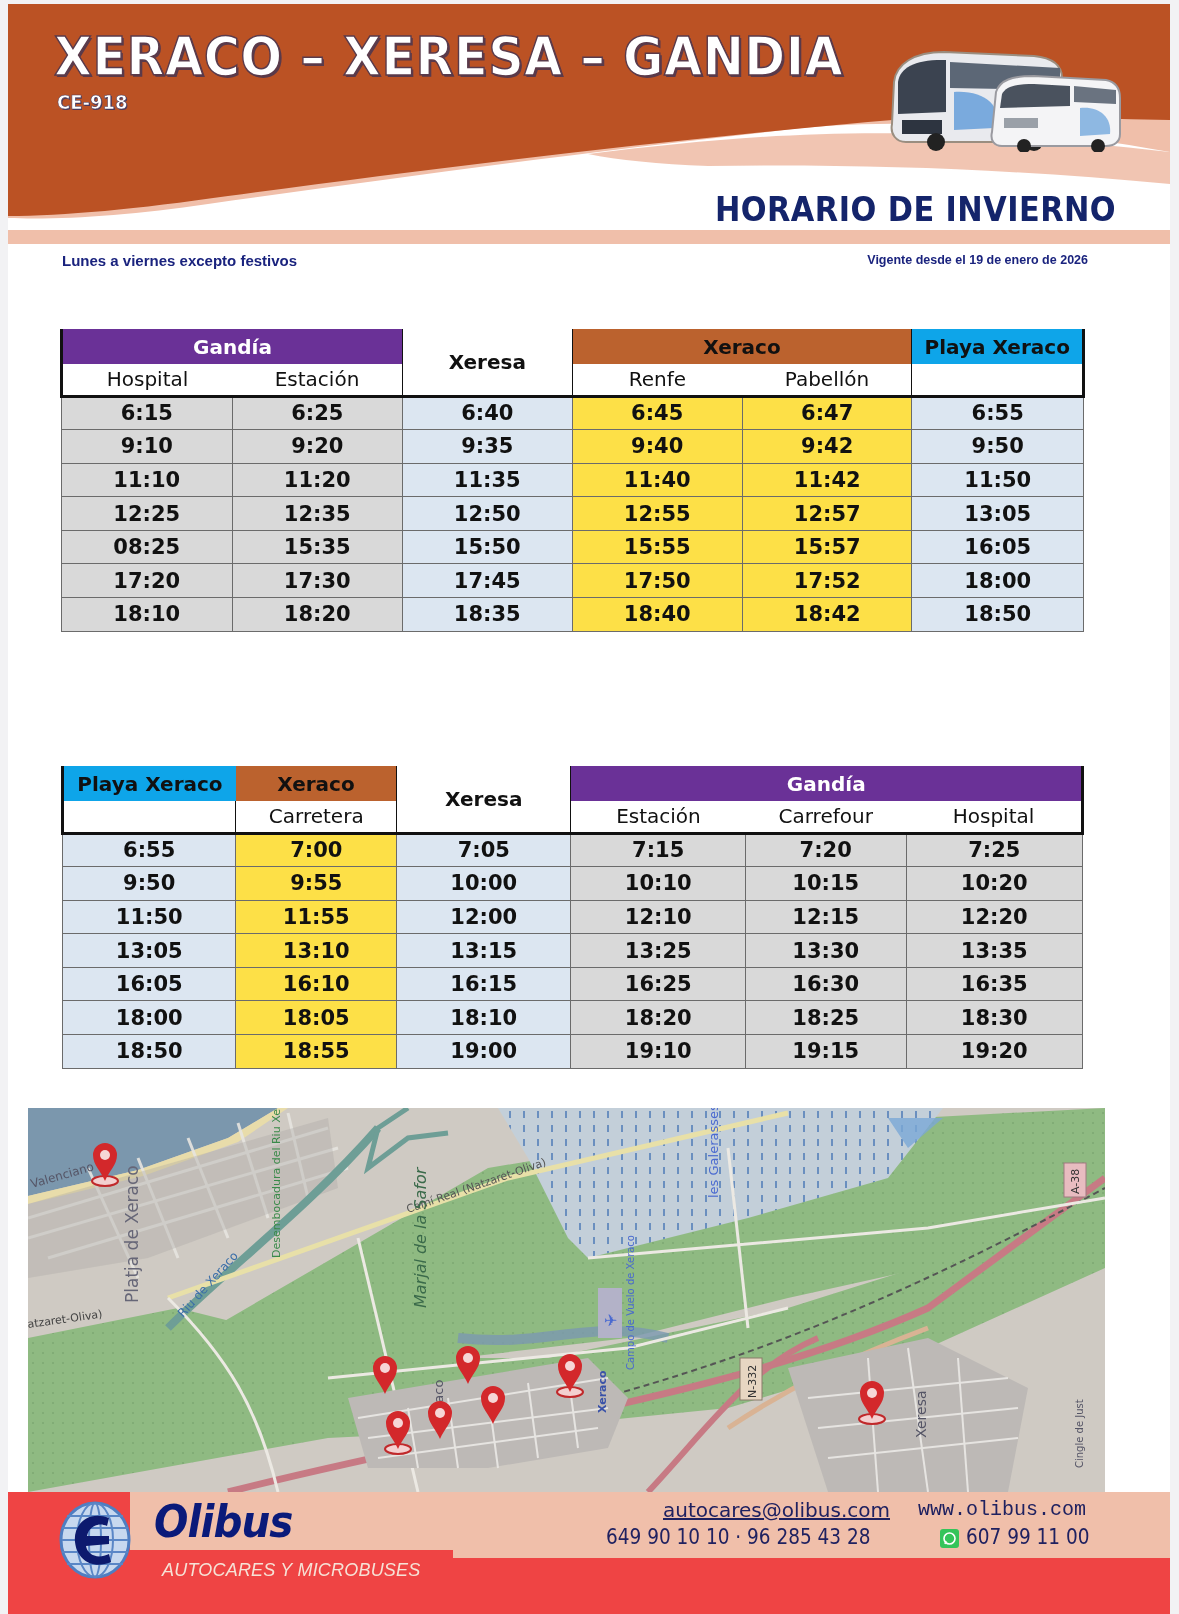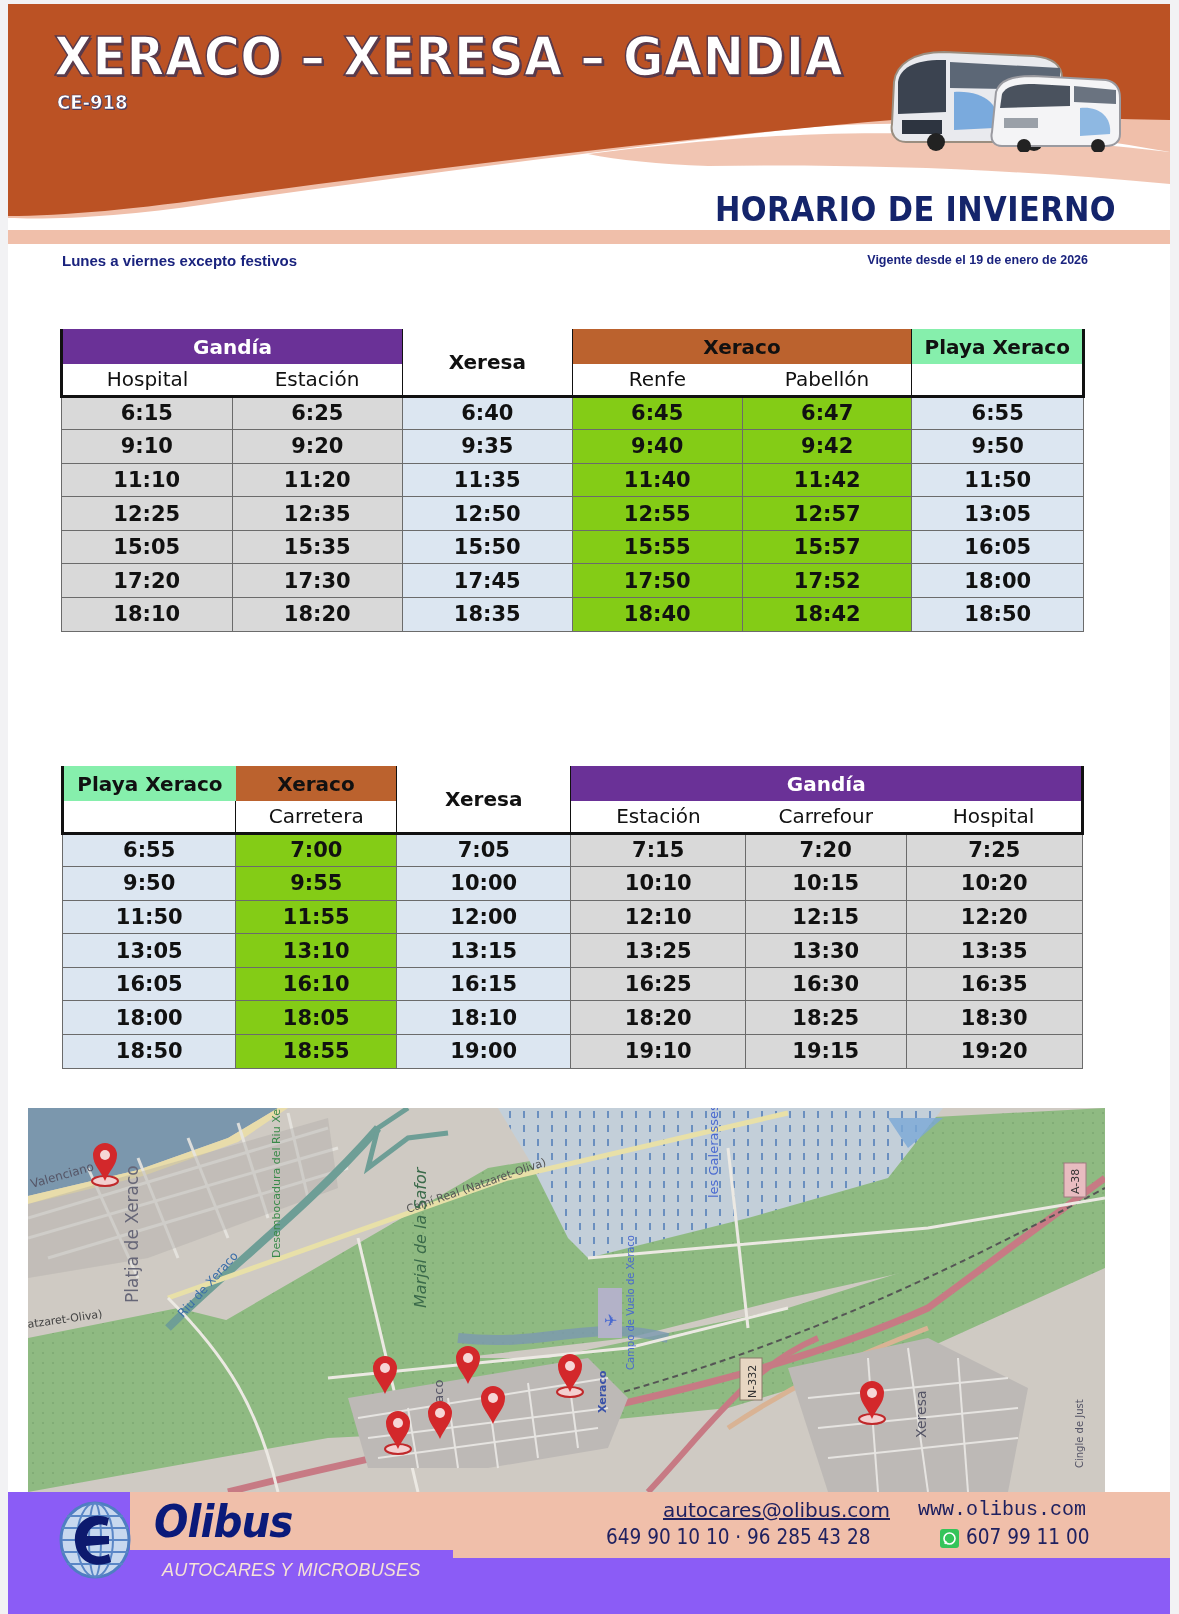--- a/index.html
+++ b/index.html
@@ -30,38 +30,38 @@
   .bar .arrow { position: absolute; top: 5px; }
 
   
   table.tt { position: absolute; border-collapse: collapse; font-family: "DejaVu Sans", sans-serif; }
   table.tt td { text-align: center; vertical-align: middle; padding: 0; }
   .tt .gh { height: 35px; font-weight: bold; font-size: 20px; }
   .tt .sh { height: 32px; font-size: 20px; color: #111; background: #ffffff; }
   .tt .dr td { height: 33.6px; font-weight: bold; font-size: 21px; color: #111; border: 1.5px solid #6b6b6b; }
   .purple { background: #6a3197; color: #ffffff; }
   .rust { background: #bb622e; color: #111; }
-  .peach { background: #86efac; color: #111; }
+  .peach { background: #0ea5e9; color: #111; }
   .white { background: #ffffff; color: #111; }
   .c-gray { background: #d9d9d9; }
   .c-blue { background: #dce6f1; }
-  .c-peach { background: #84cc16; }
+  .c-peach { background: #fde047; }
   .hdr-box { border-top: 3px solid #111; }
   .tt .sh td, .tt .gh td { border: none; }
   .tt tr.sh td { border-bottom: 3px solid #111; }
   .tt .lb { border-left: 3px solid #111 !important; }
   .tt .rb { border-right: 3px solid #111 !important; }
   .tt .vb { border-left: 1.5px solid #111 !important; }
 
   
   .map { position: absolute; left: 20px; top: 1104px; width: 1077px; height: 384px; overflow: hidden; background: #cfcac3; }
   .map svg { position: absolute; left: 0; top: 0; }
 
   
-  .footer { position: absolute; left: 0; top: 1488px; width: 1162px; height: 122px; background: #8b5cf6; text-align: right; }
+  .footer { position: absolute; left: 0; top: 1488px; width: 1162px; height: 122px; background: #ef4444; text-align: right; }
   .footer .pinkpanel { position: absolute; left: 122px; top: 0; width: 1040px; height: 58px; background: #f0bfaa; }
   .footer .pinkpanel2 { position: absolute; left: 445px; top: 0; width: 717px; height: 66px; background: #f0bfaa; }
   .logo-globe { position: absolute; left: 51px; top: 8px; width: 72px; height: 80px; }
   .brand { position: absolute; left: 146px; top: 4px; font-family: "DejaVu Sans", sans-serif; font-style: italic; font-weight: 900; font-size: 44px; color: #0a1a7a; letter-spacing: -1px; transform: scaleX(0.92); transform-origin: left top; }
   .tagline { position: absolute; left: 154px; top: 68px; font-family: "Liberation Sans", sans-serif; font-size: 18px; color: #f6e2d6; letter-spacing: 0.2px; font-style: italic; }
   .email { position: absolute; left: 655px; top: 6px; font-family: "DejaVu Sans", sans-serif; font-size: 20px; color: #1f2160; text-decoration: underline; }
   .web { position: absolute; left: 910px; top: 6px; font-family: Liberation Mono, monospace; font-size: 20px; color: #1f2160; }
   .phones { position: absolute; left: 598px; top: 33px; font-family: "DejaVu Sans", sans-serif; font-size: 21px; color: #1f2160; white-space: nowrap; transform: scaleX(0.88); transform-origin: left top; }
   .wa-icon { position: absolute; left: 932px; top: 37px; width: 19px; height: 19px; background: #35c45a; border-radius: 3px; }
   .wa-num { position: absolute; left: 958px; top: 33px; font-family: "DejaVu Sans", sans-serif; font-size: 21px; color: #1f2160; white-space: nowrap; transform: scaleX(0.88); transform-origin: left top; }
@@ -159,21 +159,21 @@
         </tr>
         <tr class="dr">
           <td class="c-gray">12:25</td>
           <td class="c-gray">12:35</td>
           <td class="c-blue">12:50</td>
           <td class="c-peach">12:55</td>
           <td class="c-peach">12:57</td>
           <td class="c-blue">13:05</td>
         </tr>
         <tr class="dr">
-          <td class="c-gray">15:05</td>
+          <td class="c-gray">08:25</td>
           <td class="c-gray">15:35</td>
           <td class="c-blue">15:50</td>
           <td class="c-peach">15:55</td>
           <td class="c-peach">15:57</td>
           <td class="c-blue">16:05</td>
         </tr>
         <tr class="dr">
           <td class="c-gray">17:20</td>
           <td class="c-gray">17:30</td>
           <td class="c-blue">17:45</td>

